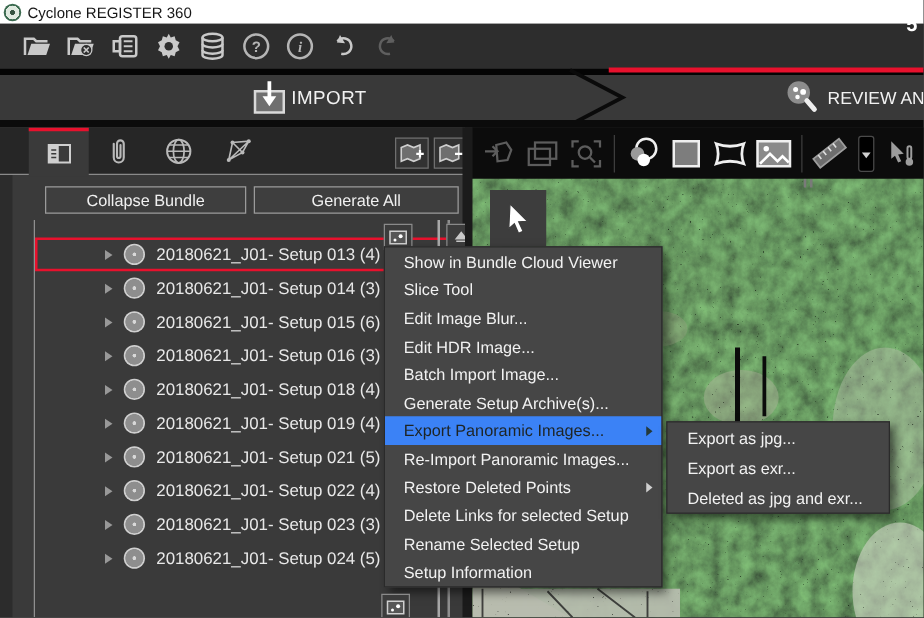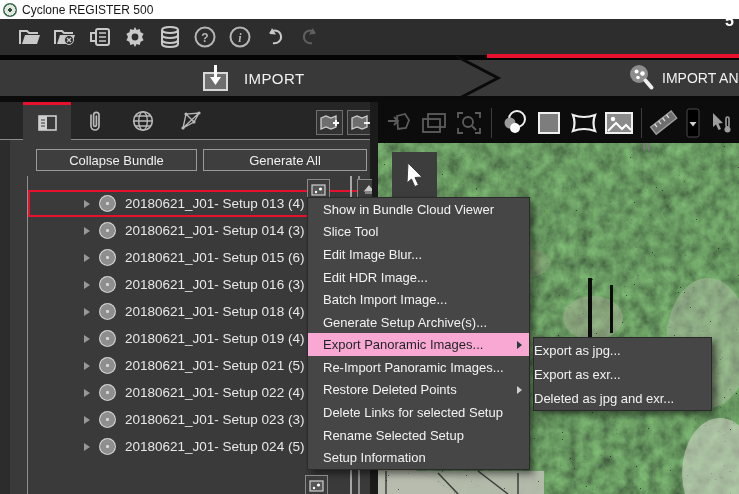--- a/index.html
+++ b/index.html
@@ -17,21 +17,21 @@
   .main-toolbar{position:absolute;left:0;top:19px;width:739px;height:36px;background:#2d2d2d;
                 display:flex;align-items:center;gap:11px;padding-left:18px;}
   .tb-btn{width:24px;height:24px;display:flex;align-items:center;justify-content:center;}
   .tb-btn svg{display:block;}
   .counter{position:absolute;right:5px;top:12px;color:#fff;font-size:16px;font-weight:bold;}
   .black-strip1{position:absolute;left:0;top:55px;width:739px;height:5px;background:#040404;}
 
   
   .stage-band{position:absolute;left:0;top:60px;width:739px;height:36px;background:#393939;}
   .black-strip2{position:absolute;left:0;top:96px;width:739px;height:6px;background:#0b0b0b;}
-  .stage-import{position:absolute;left:200px;top:60px;height:36px;display:flex;align-items:center;gap:14px;}
+  .stage-import{position:absolute;left:200px;top:60px;height:36px;display:flex;align-items:center;gap:3px;}
   .stage-import .lbl{font-size:15px;color:#f2f2f2;letter-spacing:.4px;}
   .stage-chevron{position:absolute;left:455px;top:56px;}
   .review-redline{position:absolute;left:487px;top:54px;width:252px;height:4px;background:#e8112d;}
   .stage-review{position:absolute;left:628px;top:60px;height:36px;width:111px;display:flex;align-items:center;gap:7px;overflow:hidden;}
   .stage-review .lbl{font-size:14px;color:#f2f2f2;white-space:nowrap;}
 
   
   .left-panel{position:absolute;left:0;top:102px;width:372px;height:392px;background:#3a3a3a;overflow:hidden;text-align:right;}
   .panel-tabs{position:absolute;left:0;top:0;width:372px;height:38px;background:#262626;}
   .tabline{position:absolute;left:0;top:37px;width:372px;height:1px;background:#8a8a8a;}
@@ -70,41 +70,41 @@
   .drag-handle i{width:2px;height:7px;background:#7a7a7a;}
   .tool-cursor-btn{position:absolute;left:14px;top:9px;width:45px;height:45px;background:#3d3d3d;
                    display:flex;align-items:center;justify-content:center;}
 
   
   .context-menu{position:absolute;left:307px;top:197px;width:223px;height:273px;background:#464646;
                 border:1px solid #2a2a2a;box-shadow:4px 4px 7px rgba(0,0,0,.5);z-index:50;
                 display:flex;flex-direction:column;}
   .menu-item{flex:1;display:flex;align-items:center;padding-left:15px;font-size:13px;color:#f2f2f2;
              position:relative;white-space:nowrap;}
-  .menu-item.selected{background:#f9a8d4;color:#1e2424;}
+  .menu-item.selected{background:#3b82f6;color:#1e2424;}
   .menu-item .arrow{display:none;position:absolute;right:7px;width:0;height:0;
       border-left:5px solid #cfcfcf;border-top:4px solid transparent;border-bottom:4px solid transparent;}
   .menu-item.has-sub .arrow{display:block;}
   .menu-item.selected .arrow{border-left-color:#24393a;}
 
   .submenu{position:absolute;left:533px;top:337px;width:179px;height:74px;background:#464646;
            border:1px solid #2a2a2a;box-shadow:4px 4px 7px rgba(0,0,0,.5);z-index:60;
            display:flex;flex-direction:column;}
-  .submenu .menu-item{padding-left:0;}
+  .submenu .menu-item{padding-left:16px;}
 
   svg{overflow:visible;}
 </style>
 </head>
 <body>
 
 <div id="app">
 
   <div class="titlebar">
     <span class="appicon"></span>
-    <span class="apptitle">Cyclone REGISTER 500</span>
+    <span class="apptitle">Cyclone REGISTER 360</span>
   </div>
 
   <div class="main-toolbar">
     <span class="tb-btn">
       <svg width="22" height="18" viewBox="0 0 22 18">
           <path d="M1 16 V3 h7 l2 2 h9" fill="none" stroke="#c9c9c9" stroke-width="2"></path>
           <path d="M3 16 L6 7 h15 l-3 9 z" fill="#c9c9c9"></path>
         </svg>
     </span>
     <span class="tb-btn">
@@ -178,21 +178,21 @@
     </svg>
   <div class="review-redline"></div>
   <div class="stage-review">
     <svg width="27" height="28" viewBox="0 0 27 28">
         <circle cx="11" cy="10" r="9" fill="#8d8d8d"></circle>
         <circle cx="8.5" cy="7.5" r="2" fill="#fff"></circle>
         <circle cx="14.5" cy="9.5" r="2.3" fill="#fff"></circle>
         <circle cx="10" cy="13.5" r="1.8" fill="#fff"></circle>
         <path d="M17.5 16.5 L23.5 23.5" stroke="#eee" stroke-width="4" stroke-linecap="round"></path>
       </svg>
-    <span class="lbl">IMPORT AN</span>
+    <span class="lbl">REVIEW AN</span>
   </div>
   <div class="black-strip2"></div>
 
   <div class="left-panel">
     <div class="panel-tabs">
       <div class="tabline"></div>
       <div class="ptab active" style="left:23px">
         <svg width="19" height="16" viewBox="0 0 19 16">
             <rect x="1" y="1" width="17" height="14" fill="#3a3a3a" stroke="#cfcfcf" stroke-width="1.6"></rect>
             <rect x="1" y="1" width="8" height="14" fill="#cfcfcf"></rect>

